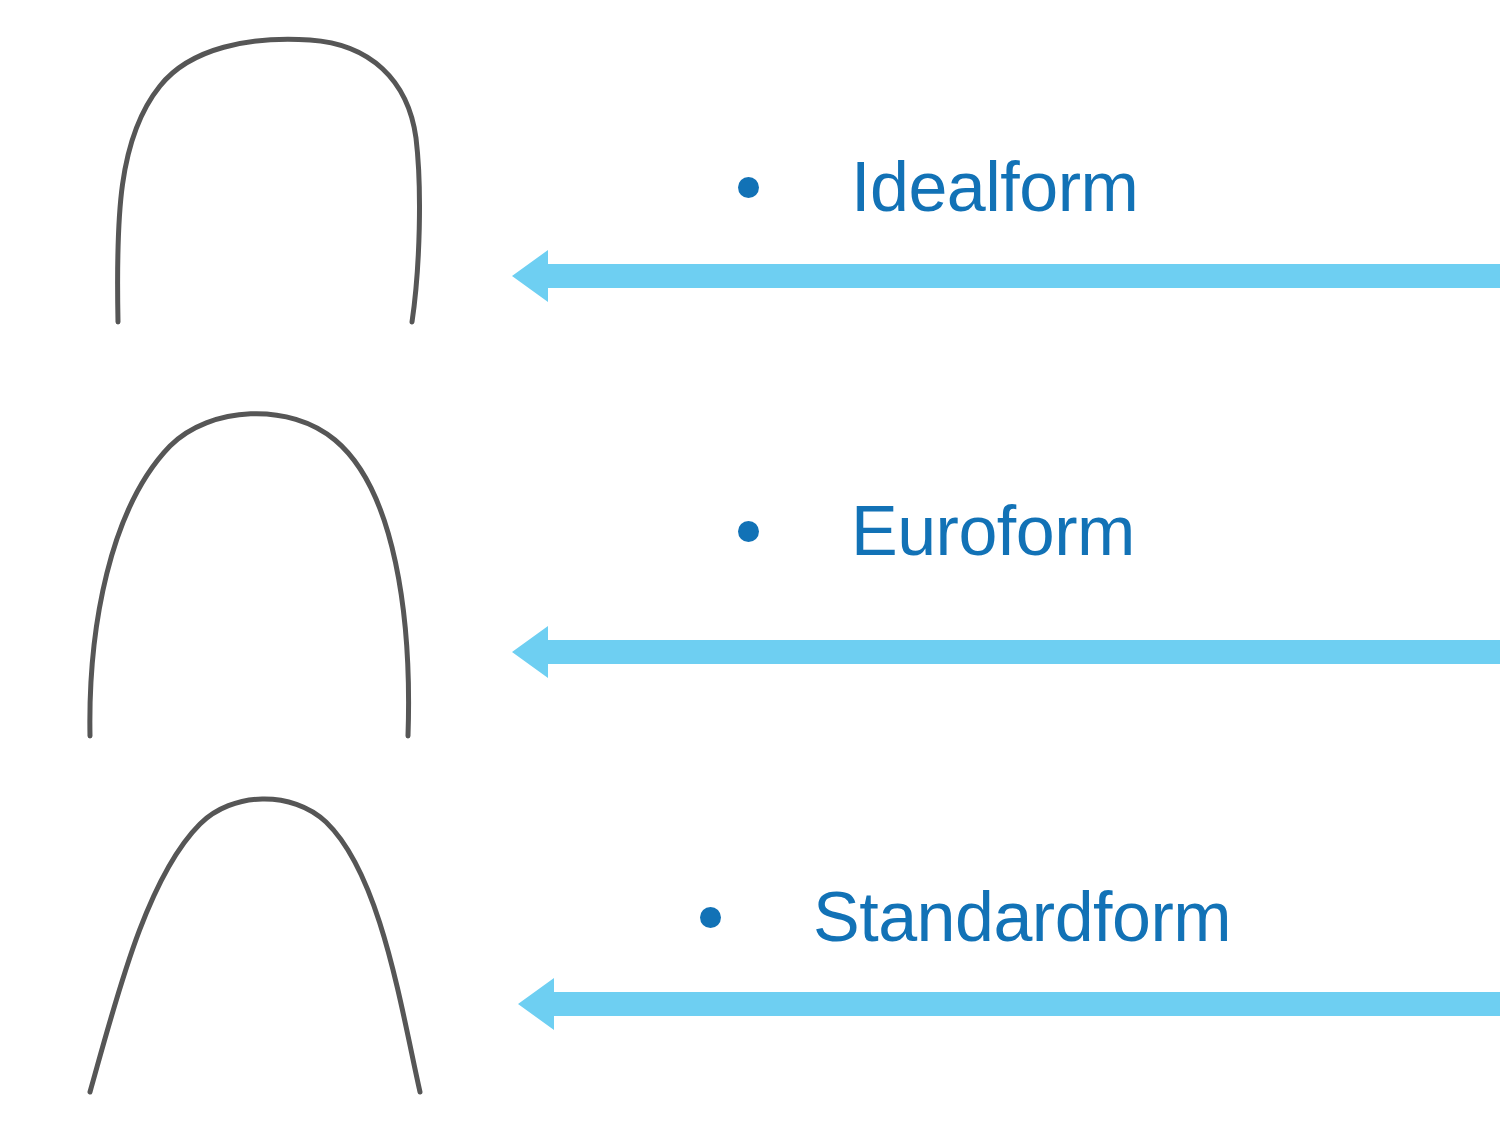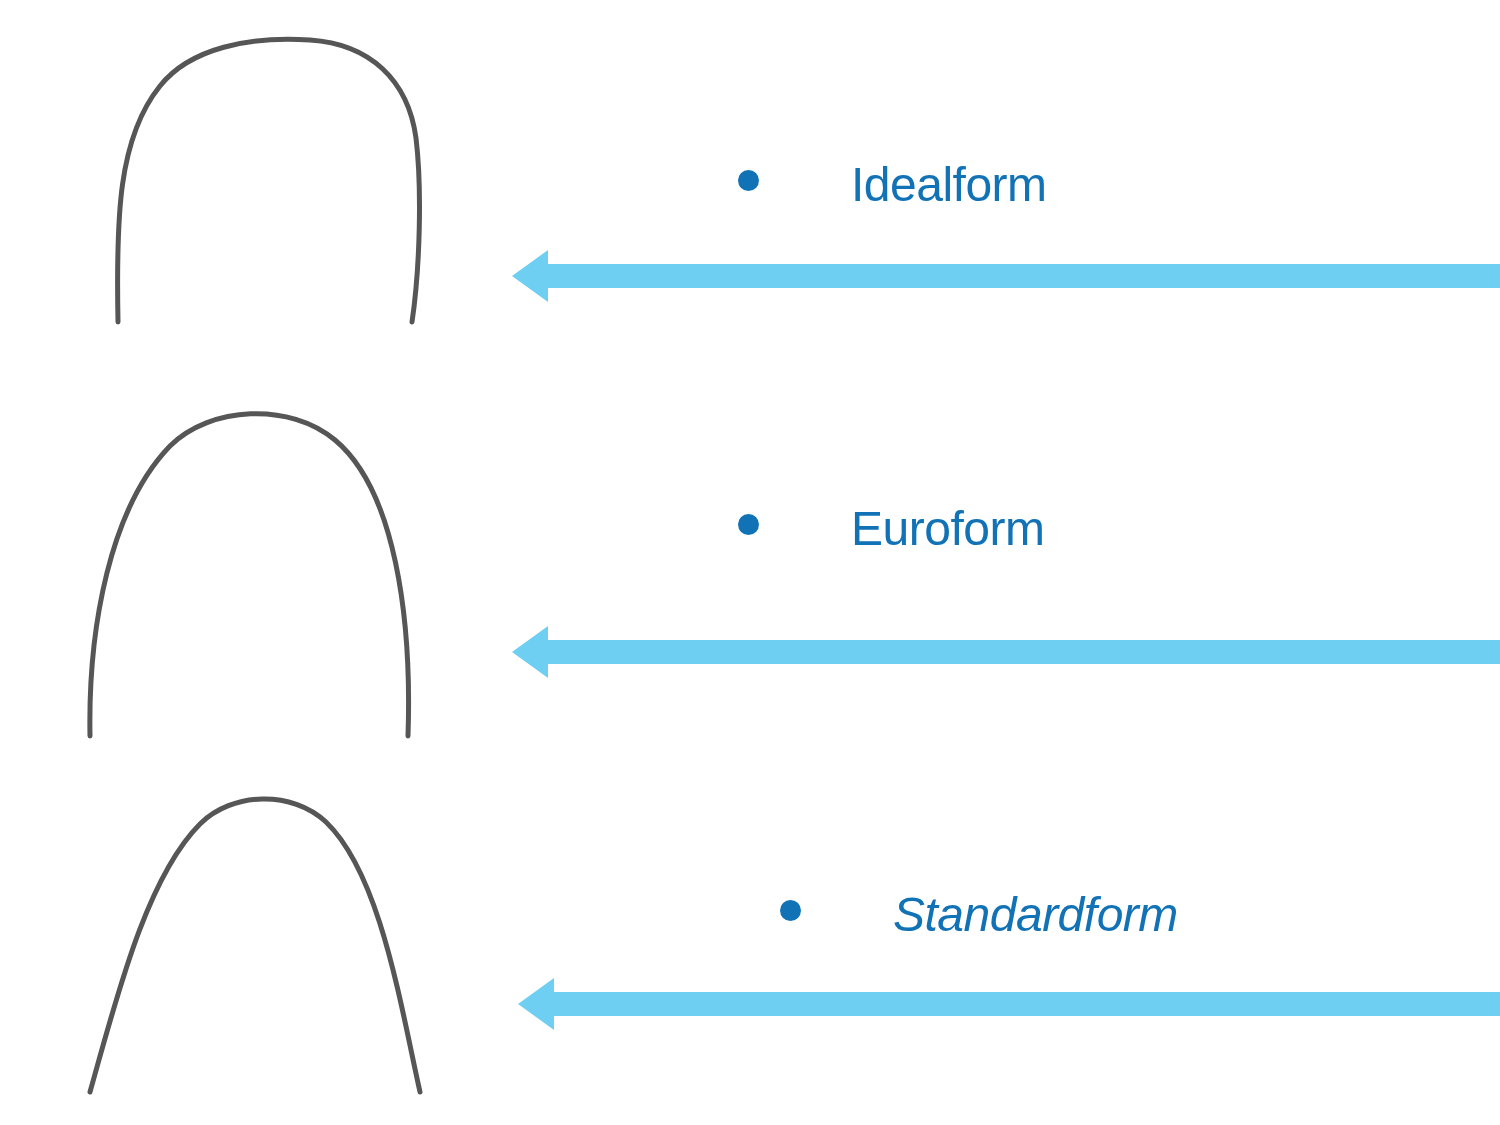--- a/index.html
+++ b/index.html
@@ -67,31 +67,30 @@
   }
   .bullet-dot {
     width: 21px;
     height: 21px;
     border-radius: 50%;
     background: #1272b6;
     flex: 0 0 auto;
   }
   .bullet-label {
     color: #1272b6;
-    font-size: 48px;
+    font-size: 70px;
     line-height: 1;
     font-weight: 400;
     letter-spacing: -0.5px;
-    margin-top: 9px;
   }
   #bullet-row-1 { left: 738px; top: 152px; }
   #bullet-row-1 .bullet-label { margin-left: 92px; }
   #bullet-row-2 { left: 738px; top: 496px; }
   #bullet-row-2 .bullet-label { margin-left: 92px; }
-  #bullet-row-3 { left: 780px; top: 882px; font-style: italic; }
+  #bullet-row-3 { left: 700px; top: 882px; }
   #bullet-row-3 .bullet-label { margin-left: 92px; }
 </style>
 </head>
 <body>
 
 <div id="slide">
 
   <div class="archwire" id="archwire-1">
     <svg viewBox="0 0 420 320" preserveAspectRatio="none">
       <path class="arch-path" d="M 58 304

